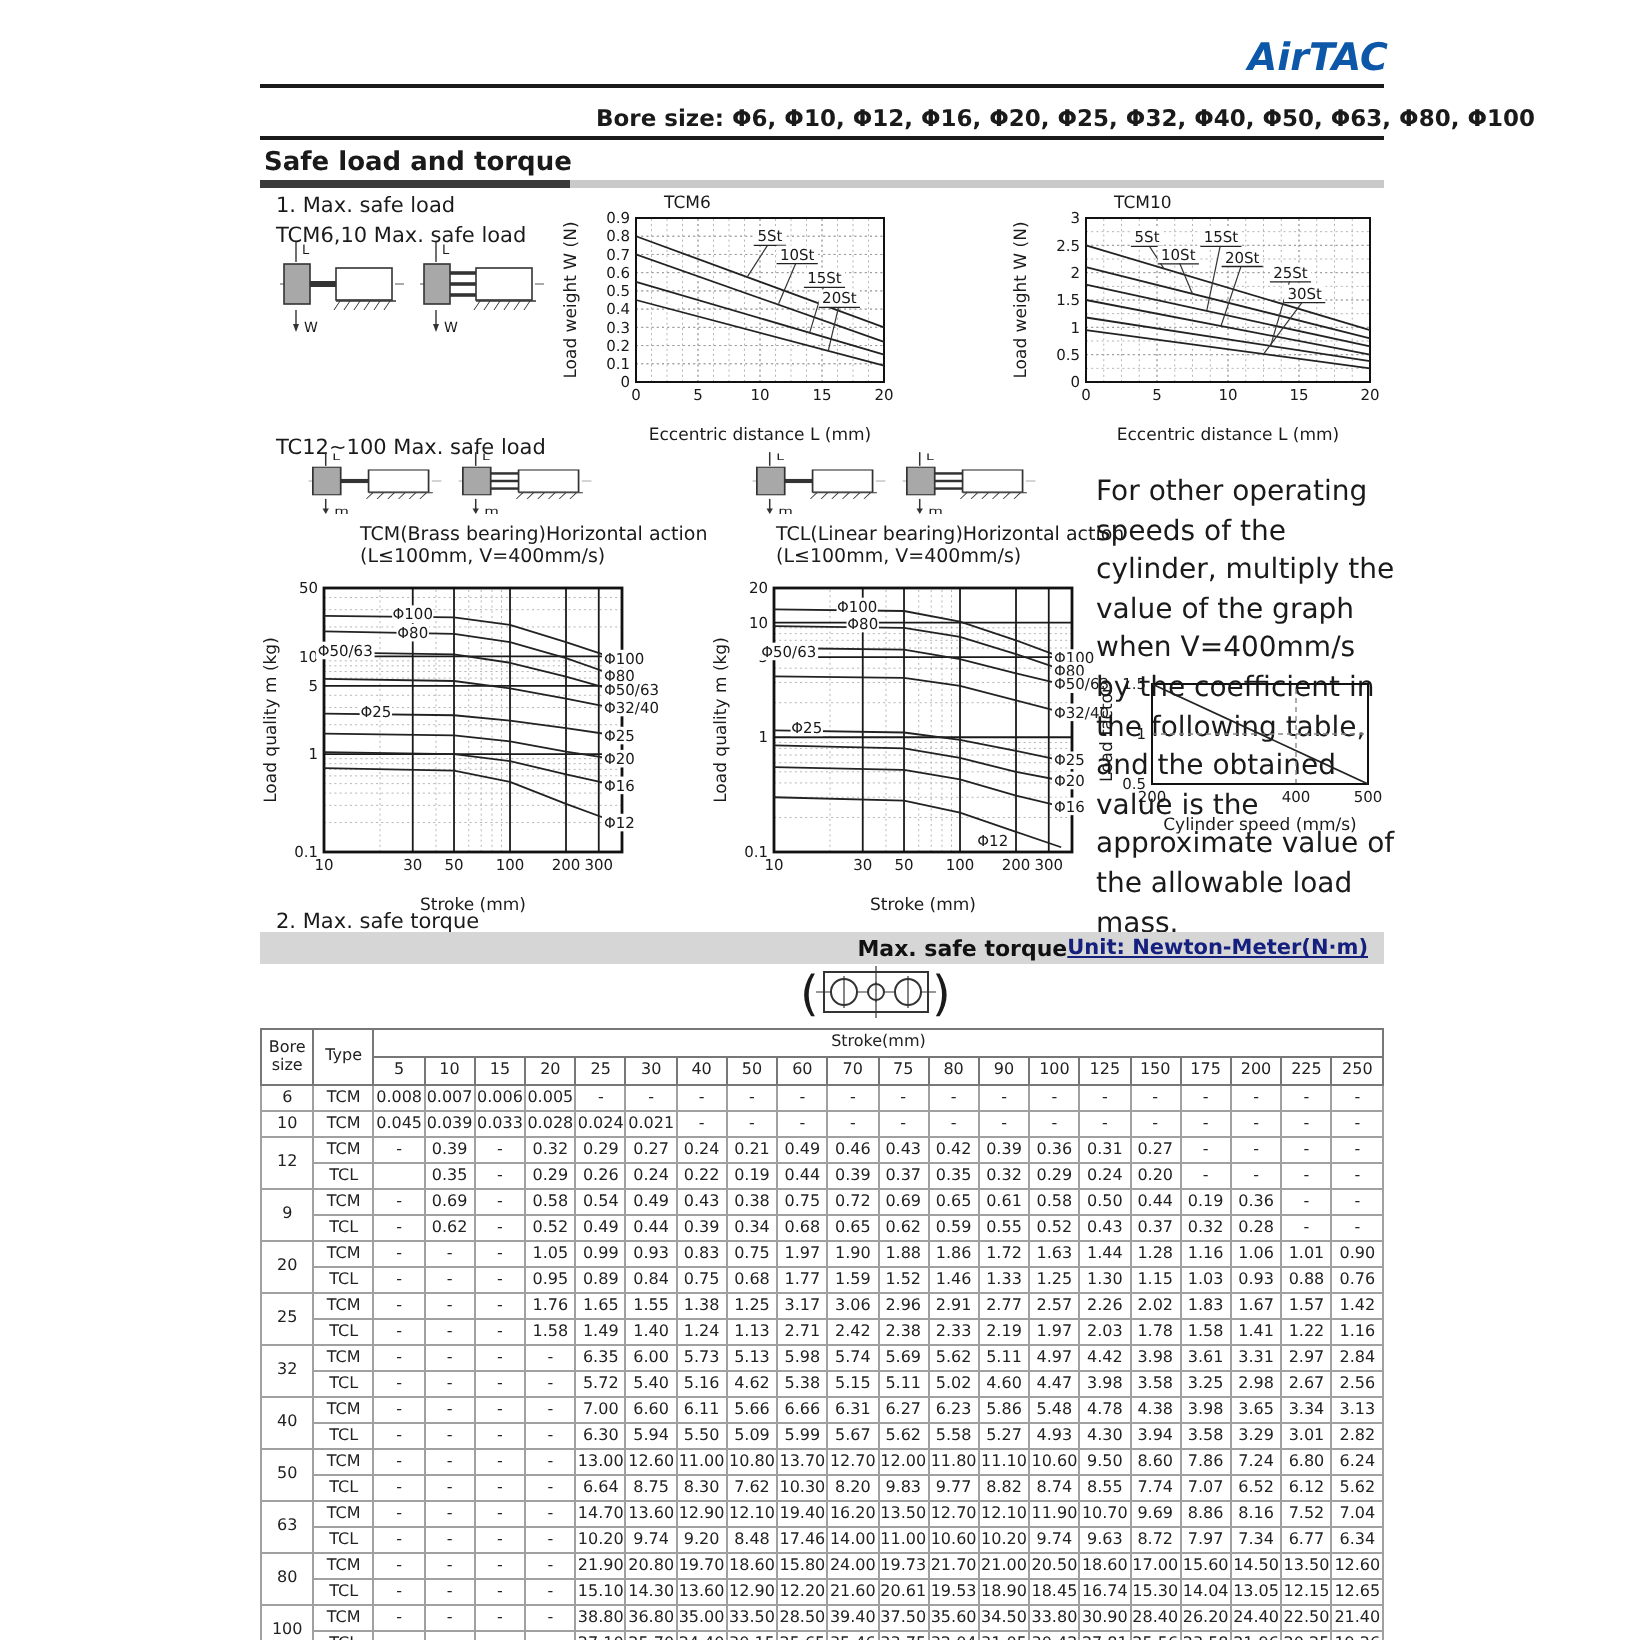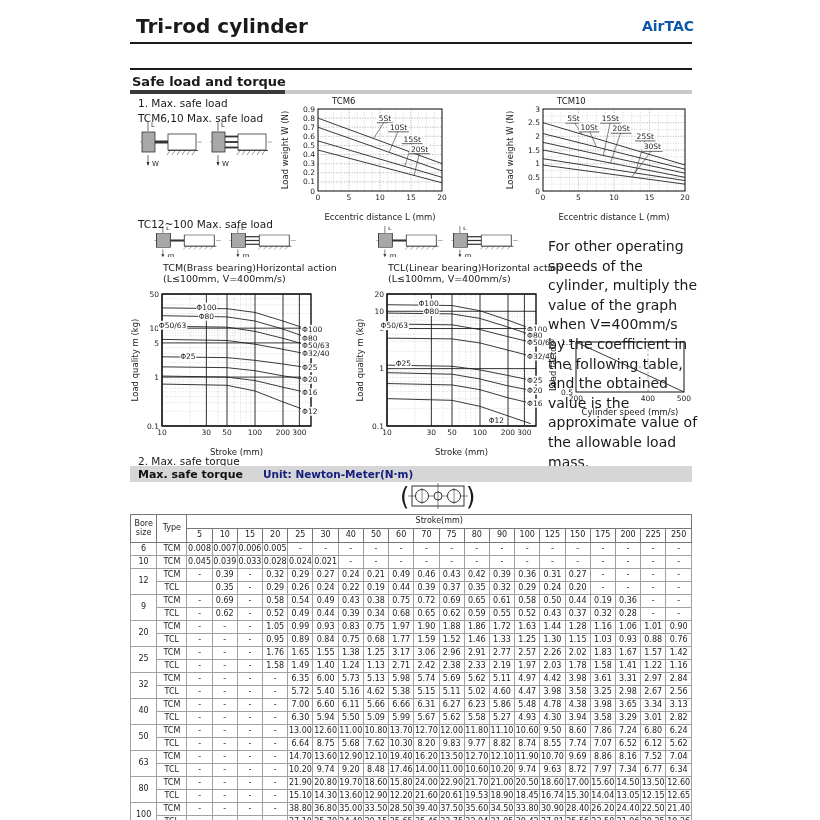--- a/index.html
+++ b/index.html
@@ -1,53 +1,53 @@
 <!DOCTYPE html>
 <html><head>
 <meta charset="utf-8">
 <style>
   html,body{margin:0;padding:0;background:#fff;}
   #page{position:relative;width:820px;height:820px;background:#fff;overflow:hidden;
         font-family:"DejaVu Sans",sans-serif;color:#1a1a1a;}
   .abs{position:absolute;}
   .rule{position:absolute;background:#1a1a1a;}
   #hdr-title{left:136px;top:14px;font-size:20px;font-weight:bold;}
-  #brand{right:126px;top:18px;font-size:14px;font-weight:bold;
+  #brand{right:126px;top:18px;font-size:19px;font-weight:bold;font-style:italic;
          color:#0c57a8;letter-spacing:0px;}
   #series{left:136px;top:47px;font-size:16px;font-weight:bold;}
   #bores{left:298px;top:52px;font-size:11.5px;font-weight:bold;}
   #section{left:132px;top:74px;font-size:13px;font-weight:bold;}
   .cap{font-size:10.5px;}
   .chart-cap{font-size:9.5px;line-height:1.2;}
   #speed-note{left:548px;top:237px;width:150px;font-size:14px;line-height:1.4;}
   #torque-bar{left:130px;top:466px;width:562px;height:16px;background:#d6d6d6;
-              display:flex;align-items:center;justify-content:flex-start;
-              padding:0 8px;box-sizing:border-box;gap:20px;}
+              display:flex;align-items:center;justify-content:flex-end;
+              padding:0 8px;box-sizing:border-box;}
   #torque-bar .tb-title{font-size:11px;font-weight:bold;color:#111;}
-  #torque-bar .tb-unit{font-size:10.5px;font-weight:bold;color:#15207e;}
+  #torque-bar .tb-unit{font-size:10.5px;font-weight:bold;color:#15207e;text-decoration:underline;}
   svg text{font-family:"DejaVu Sans",sans-serif;fill:#1a1a1a;}
   #torque-table{position:absolute;left:130px;top:514px;width:562px;border-collapse:collapse;
                 table-layout:fixed;font-size:8px;color:#222;border:1px solid #555;}
   #torque-table th,#torque-table td{border:1px solid #a0a0a0;padding:0;text-align:center;
                 font-weight:normal;line-height:1.05;overflow:hidden;white-space:nowrap;}
   #torque-table thead th{height:13px;border-color:#777;}
   #torque-table tbody td{height:12px;}
   #torque-table tr.g-start td{border-top:1px solid #555;}
   #torque-table td.bore-cell{white-space:normal;}
   th.bore-h{white-space:normal !important;font-size:8px;}
 </style>
 </head>
 <body>
 
 <div id="page">
 
-  <div id="hdr-title" class="abs">Tri-rod cylinder</div>
   <div id="brand" class="abs">AirTAC</div>
   <div class="rule" style="left:130px;top:42px;width:562px;height:2px"></div>
 
+  <div id="bores" class="abs">Bore size: Φ6, Φ10, Φ12, Φ16, Φ20, Φ25, Φ32, Φ40, Φ50, Φ63, Φ80, Φ100</div>
   <div class="rule" style="left:130px;top:68px;width:562px;height:2px"></div>
 
   <div id="section" class="abs">Safe load and torque</div>
   <div class="rule" style="left:130px;top:90px;width:155px;height:4px;background:#3a3a3a"></div>
   <div class="rule" style="left:285px;top:90px;width:407px;height:4px;background:#c9c9c9"></div>
 
   <div class="abs cap" style="left:138px;top:97px">1. Max. safe load</div>
   <div class="abs cap" style="left:138px;top:112px">TCM6,10 Max. safe load</div>
 
   <svg id="fig-tcm610" class="abs" style="left:136px;top:118px" width="140" height="64" viewBox="0 0 140 64">
@@ -320,21 +320,21 @@
       <line x1="109" y1="32.5" x2="106" y2="37" stroke="#333" stroke-width="0.5"></line>
       <line x1="114" y1="32.5" x2="111" y2="37" stroke="#333" stroke-width="0.5"></line>
       <line x1="119" y1="32.5" x2="116" y2="37" stroke="#333" stroke-width="0.5"></line>
       <line x1="124" y1="32.5" x2="121" y2="37" stroke="#333" stroke-width="0.5"></line>
       <line x1="129" y1="32.5" x2="126" y2="37" stroke="#333" stroke-width="0.5"></line>
       <line x1="82" y1="37" x2="82" y2="47" stroke="#333" stroke-width="0.7"></line>
       <polygon points="80.5,44 83.5,44 82,48" fill="#333"></polygon>
       <text x="86" y="48" font-size="7">m</text>
     </svg>
 
-  <div class="abs chart-cap" style="left:163px;top:262px">
+  <div class="abs chart-cap" style="left:180px;top:262px">
     <div>TCM(Brass bearing)Horizontal action</div>
     <div>(L≤100mm, V=400mm/s)</div>
   </div>
   <div class="abs chart-cap" style="left:388px;top:262px">
     <div>TCL(Linear bearing)Horizontal action</div>
     <div>(L≤100mm, V=400mm/s)</div>
   </div>
 
   <svg id="chart-tcm-log" class="abs" width="233" height="176" viewBox="0 0 233 176" style="left: 130px; top: 282px;">
       <line x1="59.99737188165703" y1="144" x2="59.99737188165703" y2="12" stroke="#b5b5b5" stroke-width="0.5" stroke-dasharray="1 1.6"></line>
@@ -947,21 +947,21 @@
           <td>6.24</td>
         </tr>
         <tr>
           <td>TCL</td>
           <td>-</td>
           <td>-</td>
           <td>-</td>
           <td>-</td>
           <td>6.64</td>
           <td>8.75</td>
-          <td>5.68</td>
+          <td>8.30</td>
           <td>7.62</td>
           <td>10.30</td>
           <td>8.20</td>
           <td>9.83</td>
           <td>9.77</td>
           <td>8.82</td>
           <td>8.74</td>
           <td>8.55</td>
           <td>7.74</td>
           <td>7.07</td>
@@ -1022,21 +1022,21 @@
           <td>-</td>
           <td>-</td>
           <td>-</td>
           <td>-</td>
           <td>21.90</td>
           <td>20.80</td>
           <td>19.70</td>
           <td>18.60</td>
           <td>15.80</td>
           <td>24.00</td>
-          <td>22.90</td>
+          <td>19.73</td>
           <td>21.70</td>
           <td>21.00</td>
           <td>20.50</td>
           <td>18.60</td>
           <td>17.00</td>
           <td>15.60</td>
           <td>14.50</td>
           <td>13.50</td>
           <td>12.60</td>
         </tr>

